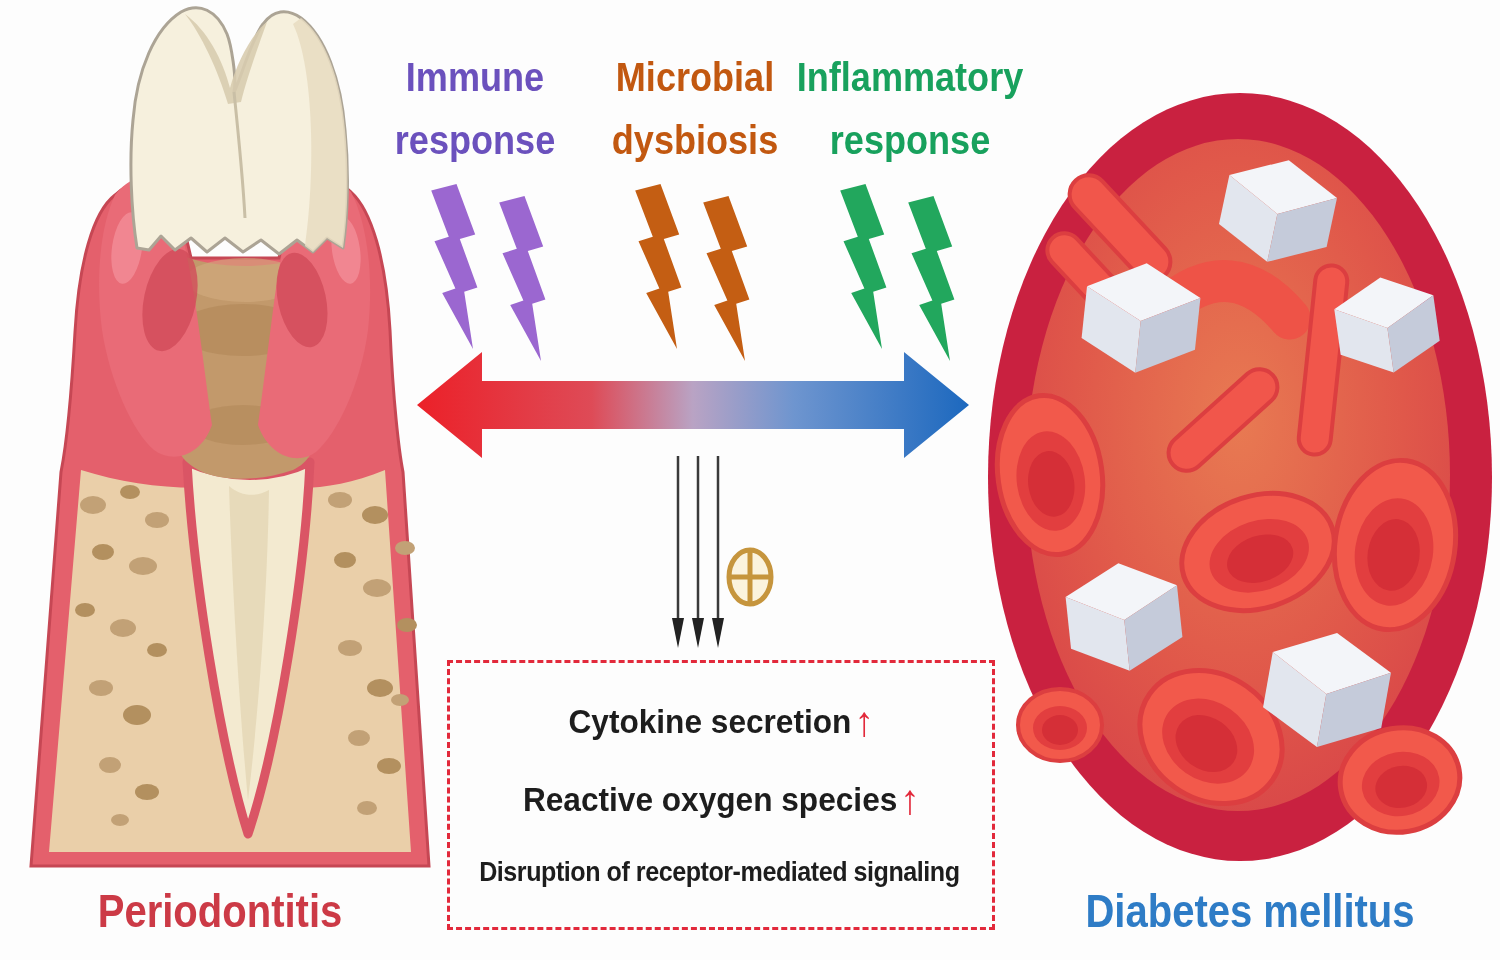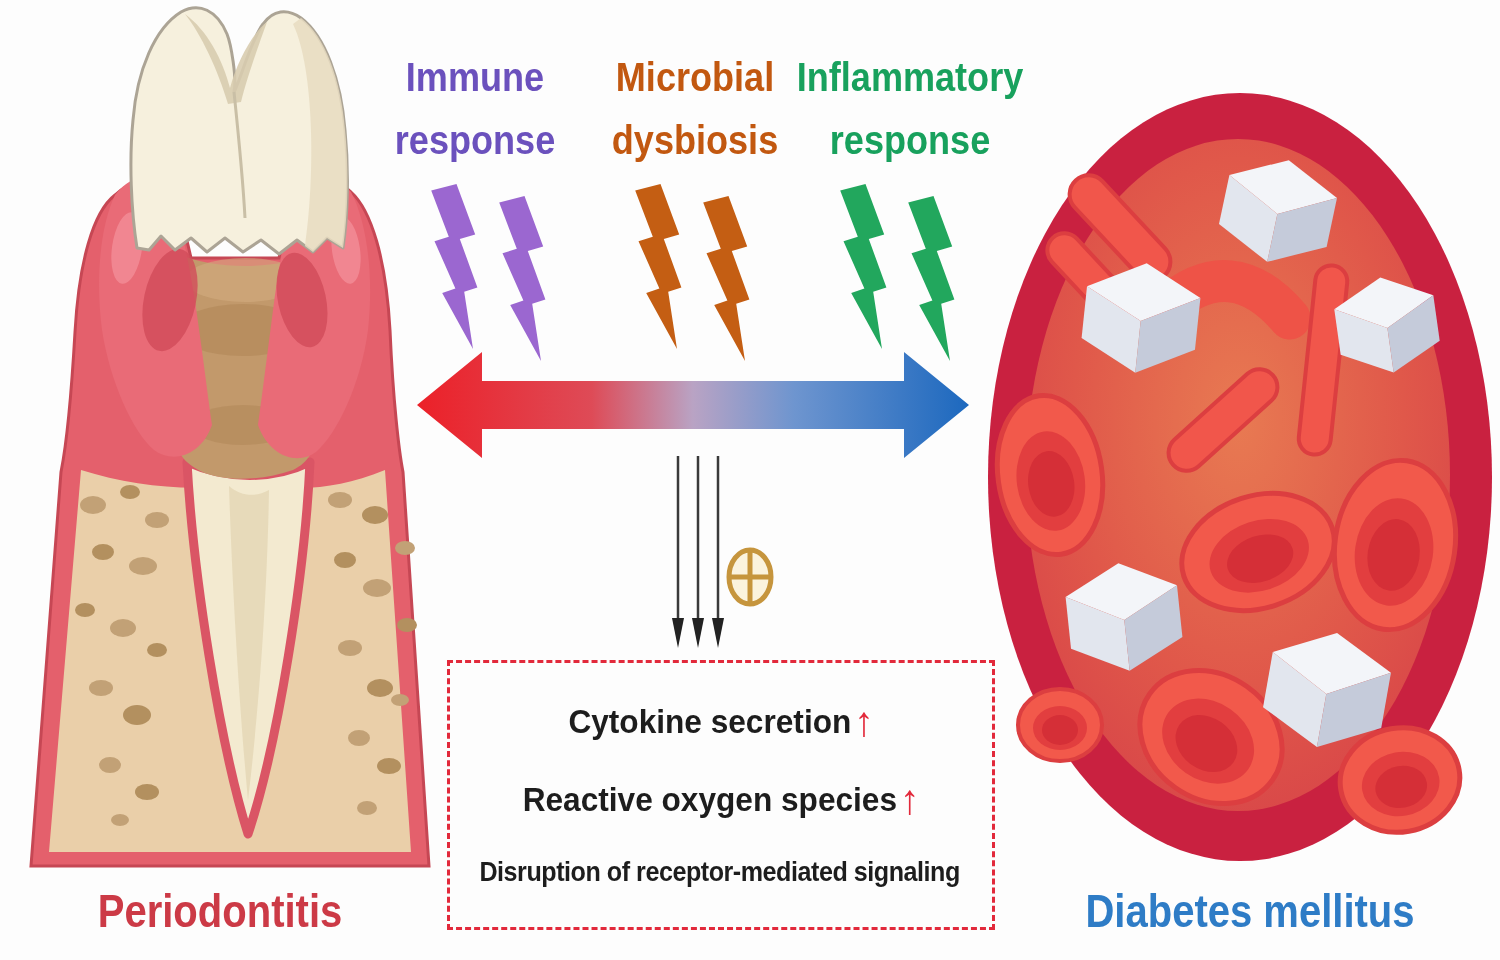--- a/index.html
+++ b/index.html
@@ -5,21 +5,21 @@
   html,body{margin:0;padding:0;background:#fdfdfd;width:1500px;height:960px;overflow:hidden;
     font-family:"Liberation Sans","DejaVu Sans",sans-serif;}
   .canvas{position:relative;width:1225px;height:960px;background:#fdfdfd;}
   .abs{position:absolute;}
   
   .factor{position:absolute;text-align:center;font-weight:bold;font-size:41px;line-height:63px;
     transform:scaleX(.88);transform-origin:center;letter-spacing:0px;}
   
   .effects-box{position:absolute;left:447px;top:660px;width:548px;height:270px;
     border:3px dashed #e2293b;box-sizing:border-box;display:flex;flex-direction:column;
-    justify-content:space-evenly;background:transparent;}
+    justify-content:space-evenly;align-items:center;background:transparent;}
   .fx-row{display:flex;align-items:baseline;justify-content:center;transform:scaleX(.93);
     transform-origin:center;color:#1d1d1d;font-weight:bold;}
   .fx-row .fx-text{font-size:34px;}
   .fx-row.small .fx-text{font-size:27px;letter-spacing:-.5px;}
   .fx-up{font-size:42px;font-weight:bold;margin-left:3px;position:relative;top:3px;line-height:0;}
   
   .bottom-label{position:absolute;text-align:center;font-weight:bold;font-size:46px;
     transform:scaleX(.87);transform-origin:center;}
 </style>
 </head>

